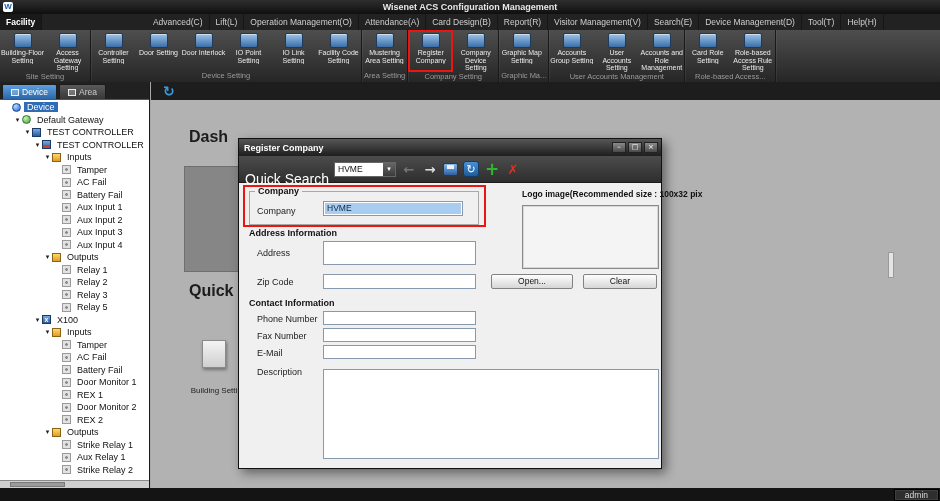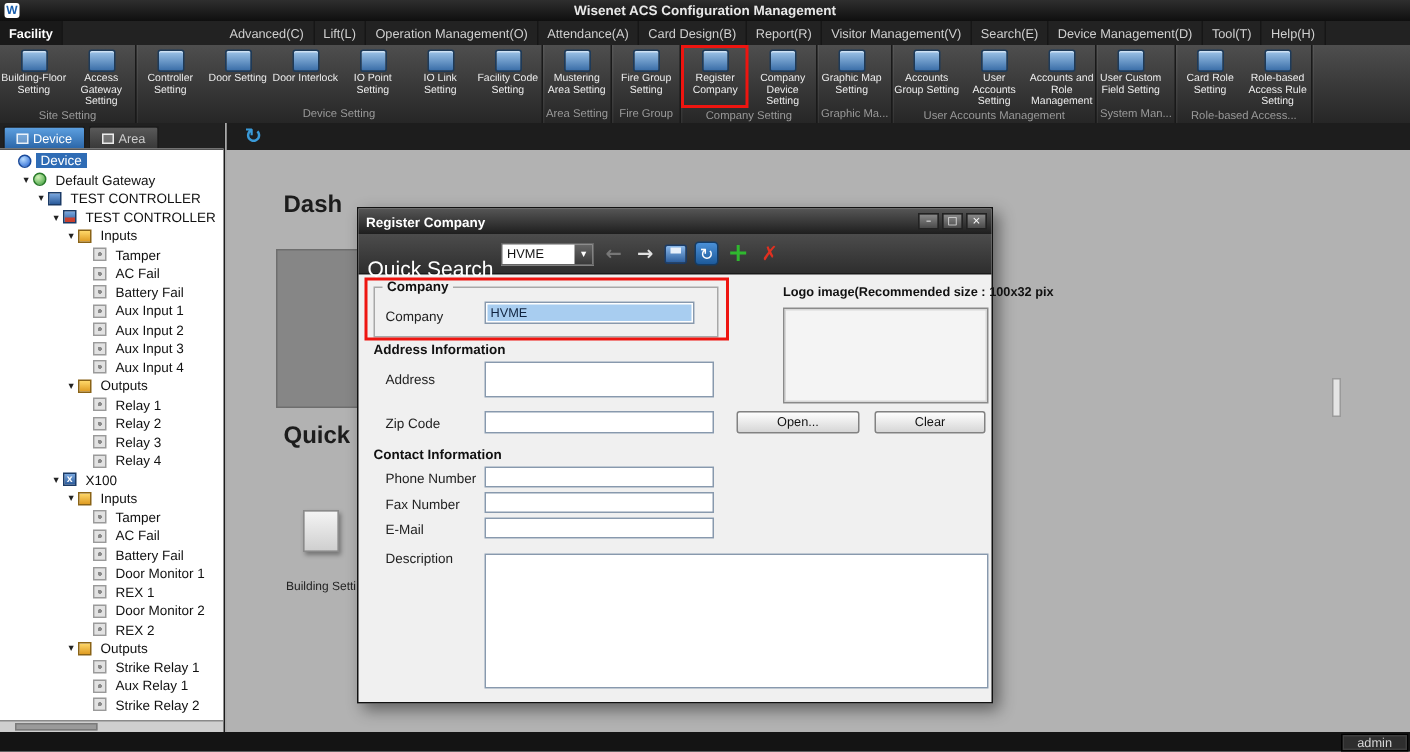--- a/index.html
+++ b/index.html
@@ -207,29 +207,20 @@
       <div class="titems">
         <div class="titem">
           <span class="ticon"></span>
           <span class="tlabel">Mustering Area Setting</span>
         </div>
       </div>
       <div class="tgroup-label">Area Setting</div>
     </div>
     <div class="tgroup">
       <div class="titems">
-        <div class="titem">
-          <span class="ticon"></span>
-          <span class="tlabel">Fire Group Setting</span>
-        </div>
-      </div>
-      <div class="tgroup-label">Fire Group</div>
-    </div>
-    <div class="tgroup">
-      <div class="titems">
         <div class="titem highlight">
           <span class="ticon"></span>
           <span class="tlabel">Register Company</span>
         </div>
         <div class="titem">
           <span class="ticon"></span>
           <span class="tlabel">Company Device Setting</span>
         </div>
       </div>
       <div class="tgroup-label">Company Setting</div>
@@ -252,29 +243,20 @@
         <div class="titem">
           <span class="ticon"></span>
           <span class="tlabel">User Accounts Setting</span>
         </div>
         <div class="titem">
           <span class="ticon"></span>
           <span class="tlabel">Accounts and Role Management</span>
         </div>
       </div>
       <div class="tgroup-label">User Accounts Management</div>
-    </div>
-    <div class="tgroup">
-      <div class="titems">
-        <div class="titem">
-          <span class="ticon"></span>
-          <span class="tlabel">User Custom Field Setting</span>
-        </div>
-      </div>
-      <div class="tgroup-label">System Man...</div>
     </div>
     <div class="tgroup">
       <div class="titems">
         <div class="titem">
           <span class="ticon"></span>
           <span class="tlabel">Card Role Setting</span>
         </div>
         <div class="titem">
           <span class="ticon"></span>
           <span class="tlabel">Role-based Access Rule Setting</span>
@@ -372,21 +354,21 @@
         <span class="tlbl">Relay 2</span>
       </div>
       <div class="tree-item" style="padding-left: 53px;">
         <span class="expander glyph"></span>
         <span class="ti icon-point"></span>
         <span class="tlbl">Relay 3</span>
       </div>
       <div class="tree-item" style="padding-left: 53px;">
         <span class="expander glyph"></span>
         <span class="ti icon-point"></span>
-        <span class="tlbl">Relay 4</span>
+        <span class="tlbl">Relay 5</span>
       </div>
       <div class="tree-item" style="padding-left: 33px;">
         <span class="expander glyph">▾</span>
         <span class="ti icon-x100">x</span>
         <span class="tlbl">X100</span>
       </div>
       <div class="tree-item" style="padding-left: 43px;">
         <span class="expander glyph">▾</span>
         <span class="ti icon-io"></span>
         <span class="tlbl">Inputs</span>

